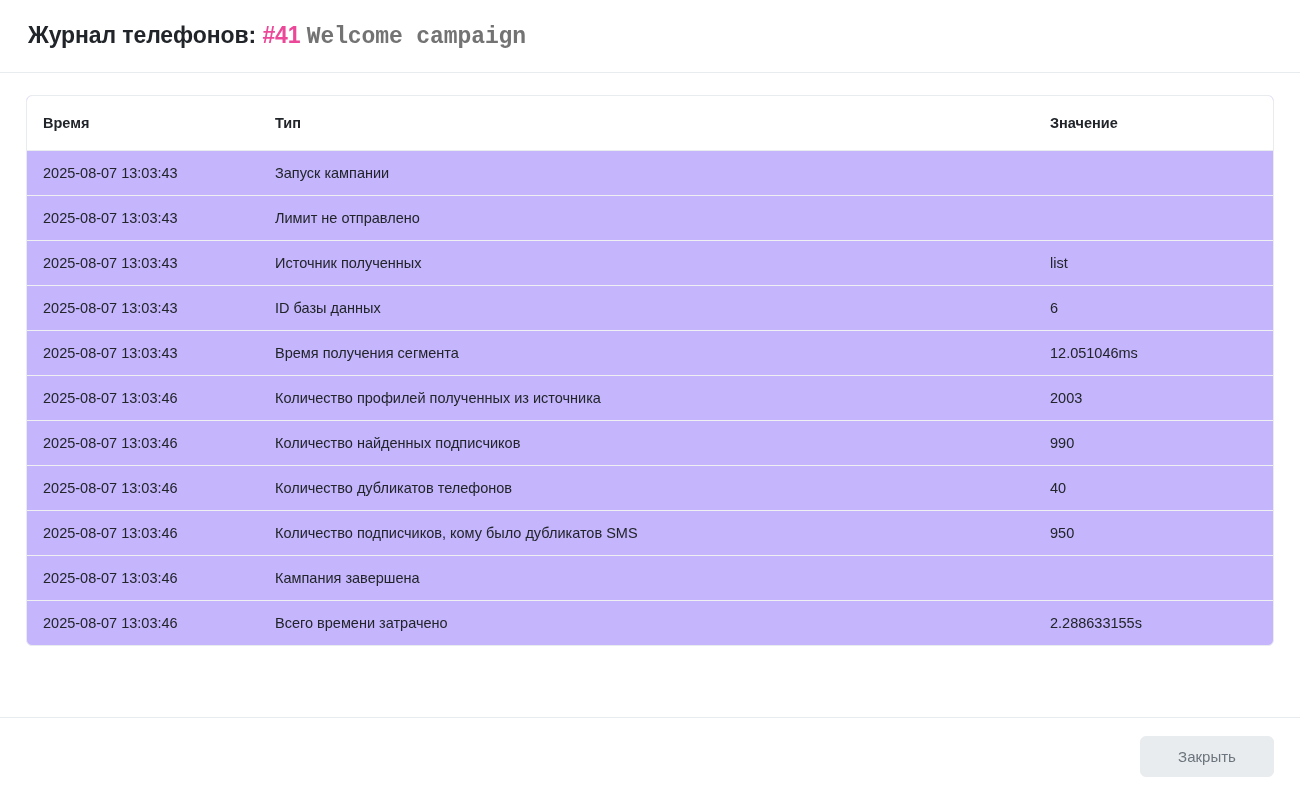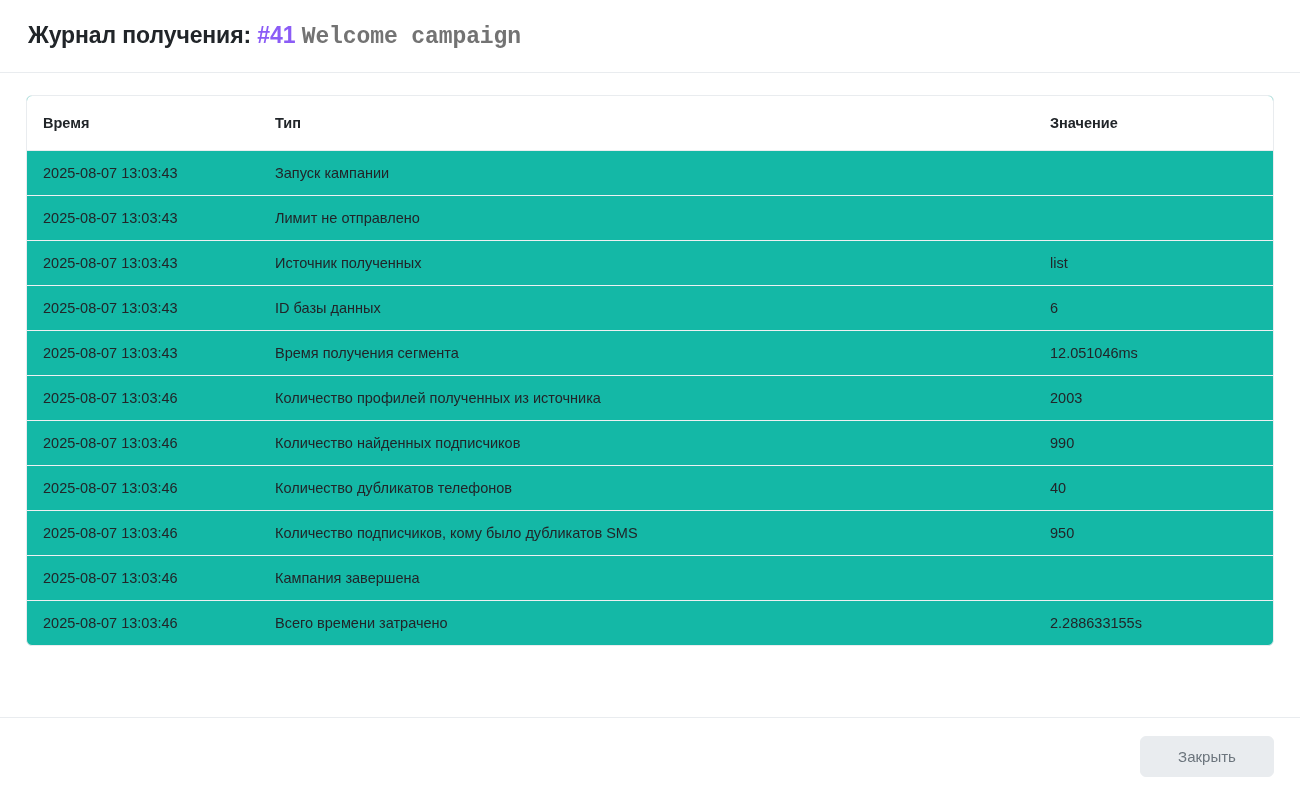--- a/index.html
+++ b/index.html
@@ -30,41 +30,41 @@
   }
   .modal-title {
     font-size: 23px;
     font-weight: bold;
     letter-spacing: -0.1px;
     line-height: 1.2;
     color: #212529;
     white-space: nowrap;
   }
   .modal-title .campaign-id {
-    color: #8b5cf6;
+    color: #ec4899;
     font-weight: bold;
   }
   .modal-title .campaign-name {
     color: #737373;
     font-weight: bold;
     font-family: Liberation Mono, monospace;
   }
 
   
   .modal-body {
     flex: 1 1 auto;
     padding: 22px 26px 0 26px;
     overflow: hidden;
   }
 
   .table-wrap {
     border: 1px solid #e9ecef;
     border-radius: 6px;
     overflow: hidden;
-    background: #14b8a6;
+    background: #c4b5fd;
   }
 
   table.log-table {
     width: 100%;
     border-collapse: collapse;
     font-size: 14.5px;
   }
 
   table.log-table thead th {
     text-align: left;
@@ -115,21 +115,21 @@
     text-align: center;
   }
 </style>
 </head>
 <body>
 
 <div class="modal">
 
   <div class="modal-header">
     <div class="modal-title">
-      <span>Журнал получения:</span>
+      <span>Журнал телефонов:</span>
       <span class="campaign-id">#41</span>
       <span class="campaign-name">Welcome campaign</span>
     </div>
   </div>
 
   <div class="modal-body">
     <div class="table-wrap">
       <table class="log-table">
         <thead>
           <tr>

